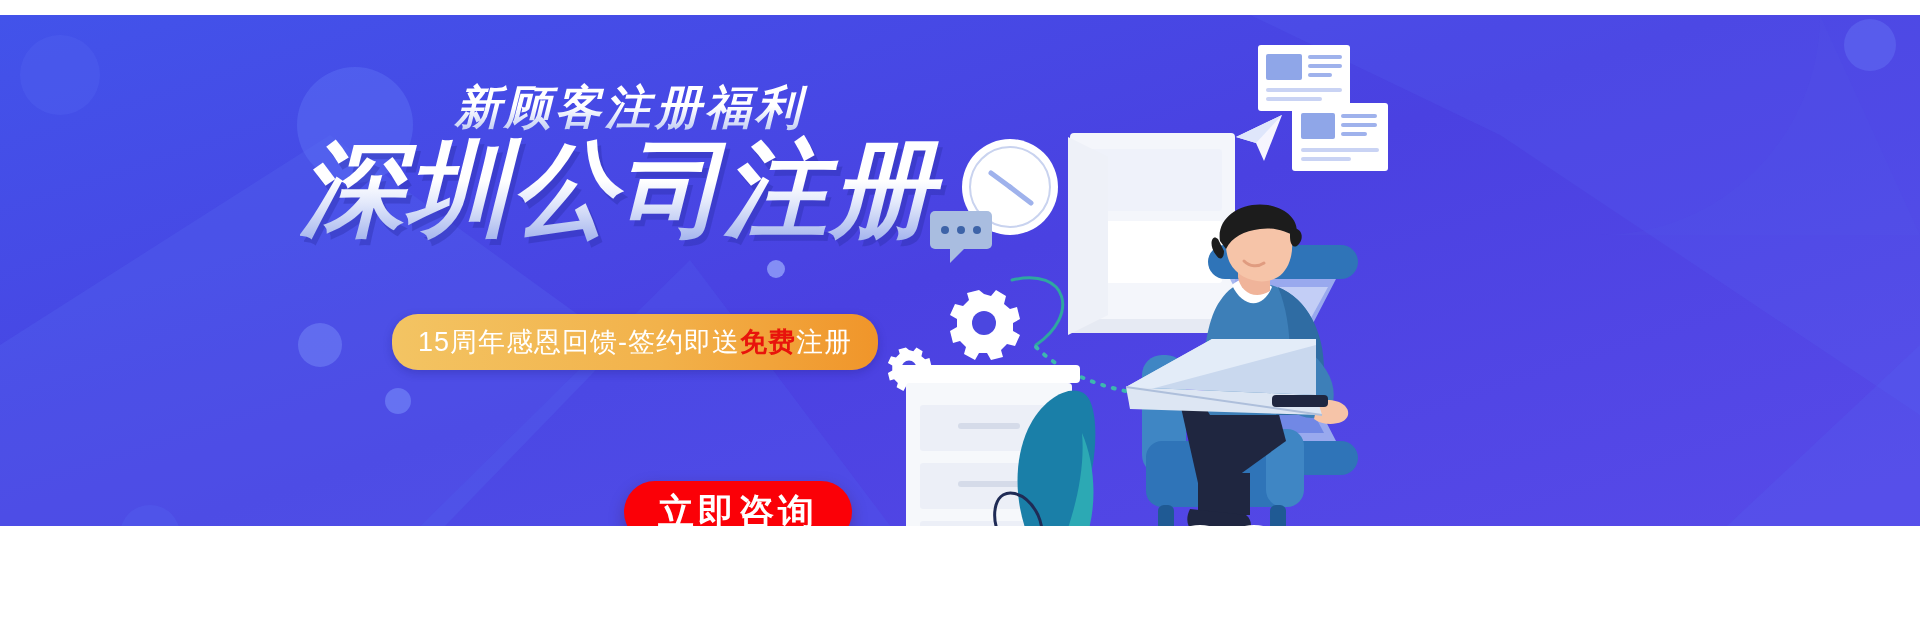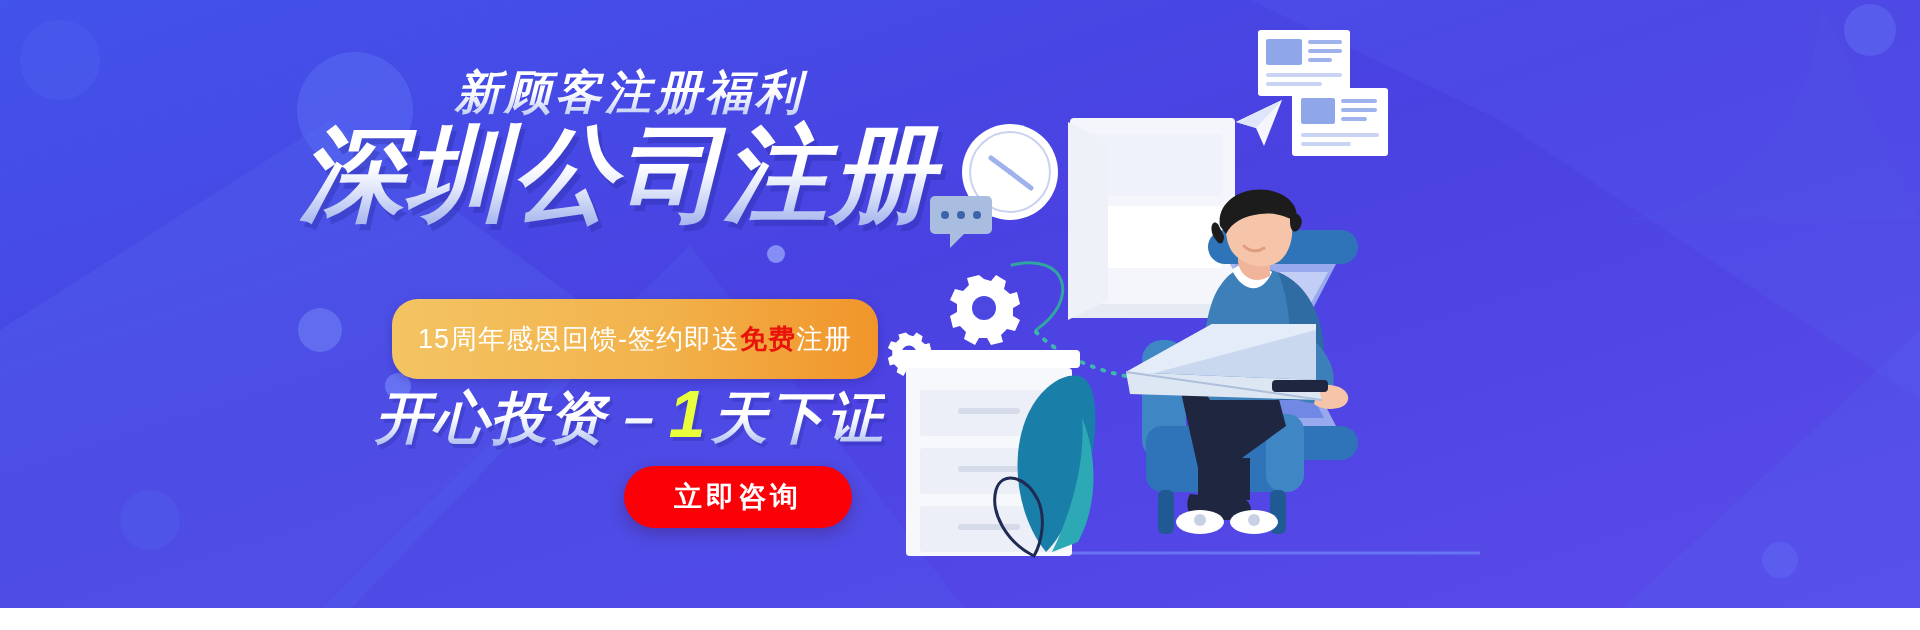--- a/index.html
+++ b/index.html
@@ -1,22 +1,23 @@
 <!DOCTYPE html>
 <html><head>
 <meta charset="utf-8">
 <style>
   html,body{margin:0;padding:0;background:#fff;}
   body{font-family:"Liberation Sans","DejaVu Sans",sans-serif;}
 
   #banner{
     position:relative;
-    width:1920px;height:608px;
+    width:1920px;height:511px;
     overflow:hidden;
     background:linear-gradient(118deg,#4152e8 0%,#4a42e0 35%,#4b3fdd 60%,#5448e6 100%);
+    margin-top:15px;
   }
 
   
   .bg-layer{position:absolute;inset:0;overflow:hidden;}
 
   
   .copy{position:absolute;left:0;top:0;width:960px;height:630px;}
 
   .eyebrow{
     position:absolute;left:330px;top:62px;width:600px;
@@ -38,21 +39,21 @@
     background:linear-gradient(180deg,#ffffff 0%,#ffffff 42%,#e3e9fb 62%,#9fb0ec 100%);
     -webkit-background-clip:text;background-clip:text;color:transparent;
     -webkit-text-fill-color:transparent;
     white-space:nowrap;
     filter:drop-shadow(4px 6px 0 rgba(40,44,160,.35));
   }
 
   .pill{
     position:absolute;left:392px;top:299px;
     height:48px;border-radius:26px;
-    padding:16px 26px;
+    padding:4px 26px;
     display:flex;align-items:center;justify-content:center;
     background:linear-gradient(90deg,#f3c463 0%,#f2b24b 55%,#f0952a 100%);
     box-shadow:0 3px 10px rgba(20,20,90,.22);
     white-space:nowrap;
   }
   .pill-text{
     font-size:27px;color:#ffffff;letter-spacing:1px;font-weight:500;
   }
   .pill-text .hot{color:#e8140c;font-weight:bold;}
 
@@ -77,21 +78,21 @@
 
   .cta{
     position:absolute;left:624px;top:466px;
     width:228px;height:62px;border-radius:34px;
     background:#fb0007;
     display:flex;align-items:center;justify-content:center;
     box-shadow:0 6px 16px rgba(60,0,10,.25);
     cursor:pointer;
   }
   .cta-label{
-    color:#fff;font-size:28px;font-weight:bold;letter-spacing:4px;
+    color:#fff;font-size:36px;font-weight:bold;letter-spacing:4px;
   }
 
   
   .illo{position:absolute;left:940px;top:0;width:560px;height:630px;}
   svg{display:block;overflow:visible;}
 </style>
 </head>
 <body>
 
 <div id="banner">
@@ -131,21 +132,20 @@
   <div class="copy">
 
     <div class="eyebrow">新顾客注册福利</div>
 
     <div class="headline">深圳公司注册</div>
 
     <div class="pill">
       <span class="pill-text"><span>15周年感恩回馈-签约即送</span><span class="hot">免费</span><span>注册</span></span>
     </div>
 
-    <div class="tagline"><span class="w">开心投资－</span><span class="one">1</span><span class="w">天下证</span></div>
 
     <div class="cta">
       <span class="cta-label">立即咨询</span>
     </div>
   </div>
 
   <div class="illo">
     <svg width="560" height="630" viewBox="0 0 560 630">
 
       <line x1="0" y1="553" x2="540" y2="553" stroke="#6d7cf5" stroke-width="3" opacity="0.85"></line>

